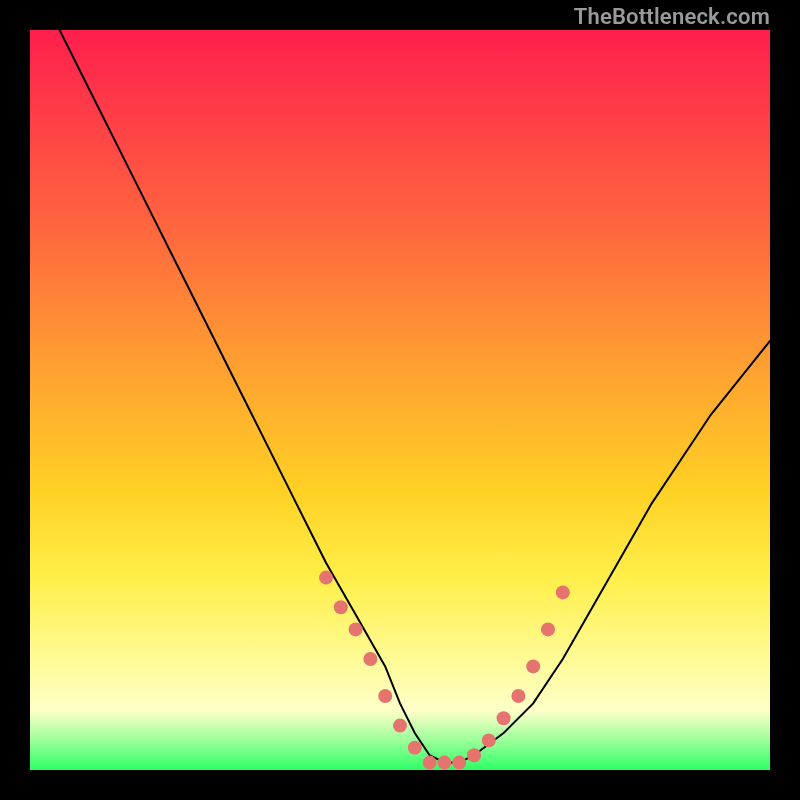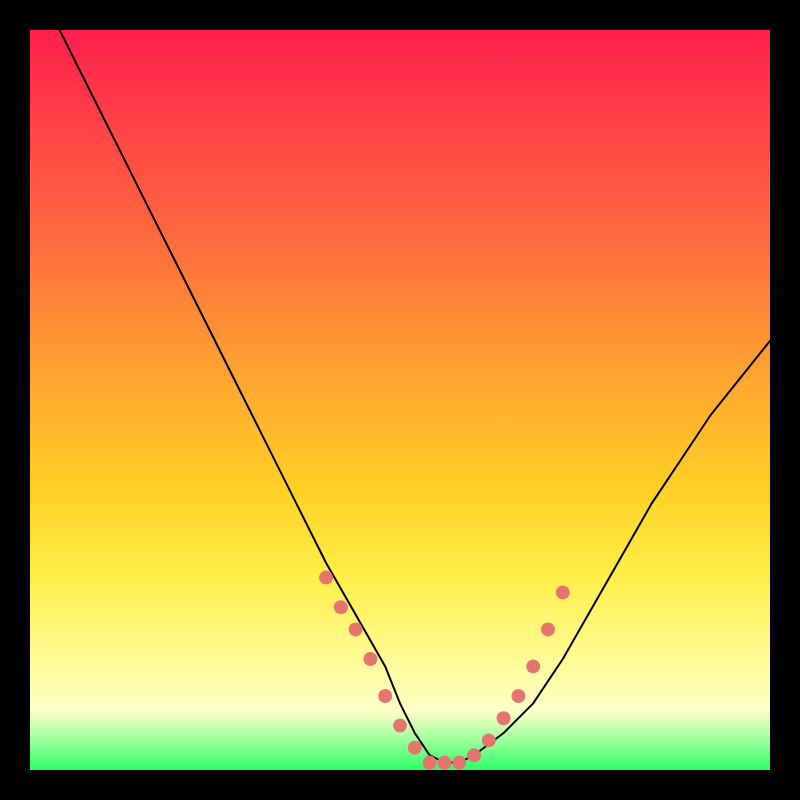--- a/index.html
+++ b/index.html
@@ -72,13 +72,14 @@
           <circle class="dot" cx="444.0" cy="725.2" r="7"></circle>
           <circle class="dot" cx="458.8" cy="710.4" r="7"></circle>
           <circle class="dot" cx="473.6" cy="688.2" r="7"></circle>
           <circle class="dot" cx="488.4" cy="666.0" r="7"></circle>
           <circle class="dot" cx="503.2" cy="636.4" r="7"></circle>
           <circle class="dot" cx="518.0" cy="599.4" r="7"></circle>
           <circle class="dot" cx="532.8" cy="562.4" r="7"></circle>
         </g>
     </svg>
   </div>
+  <div class="attribution">TheBottleneck.com</div>
 </div>
 
 </body></html>

